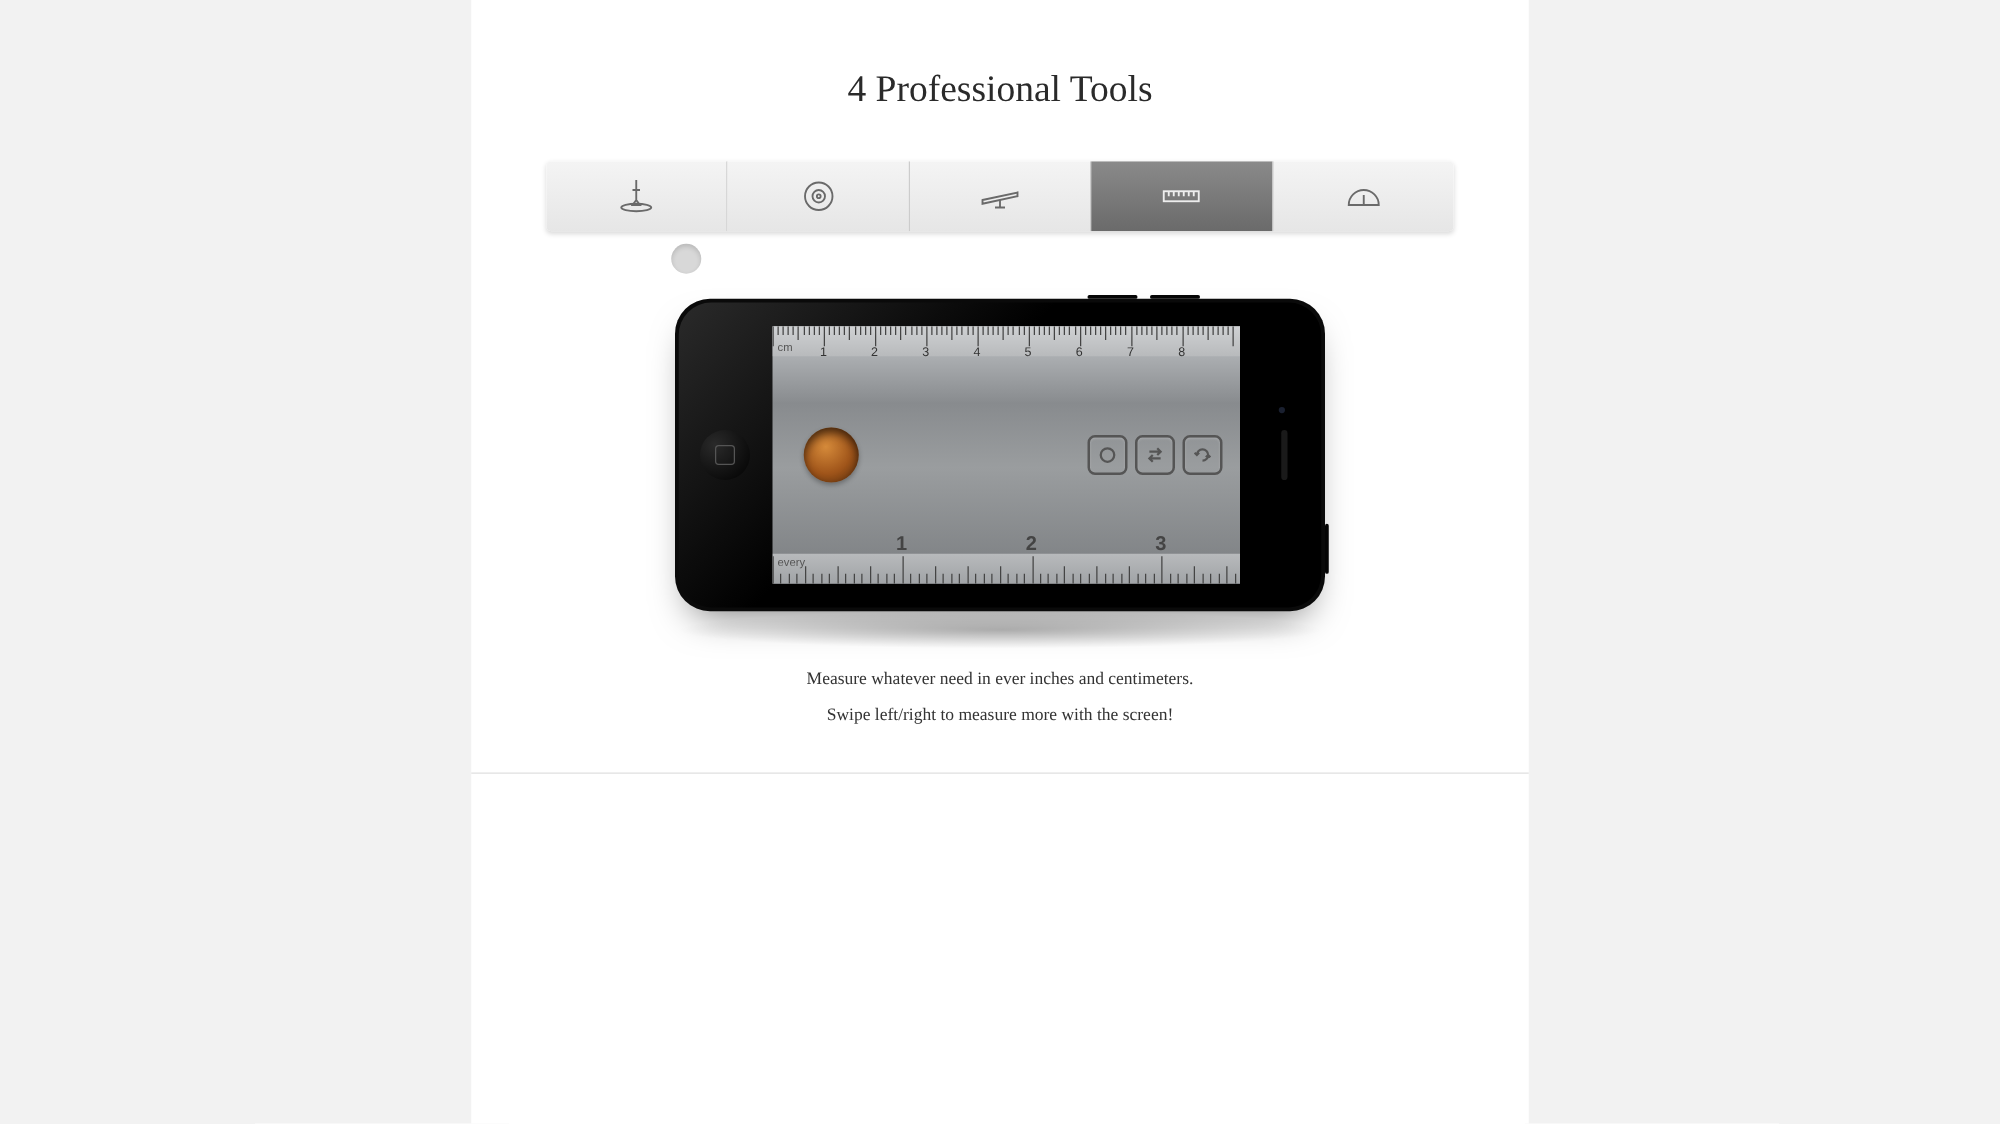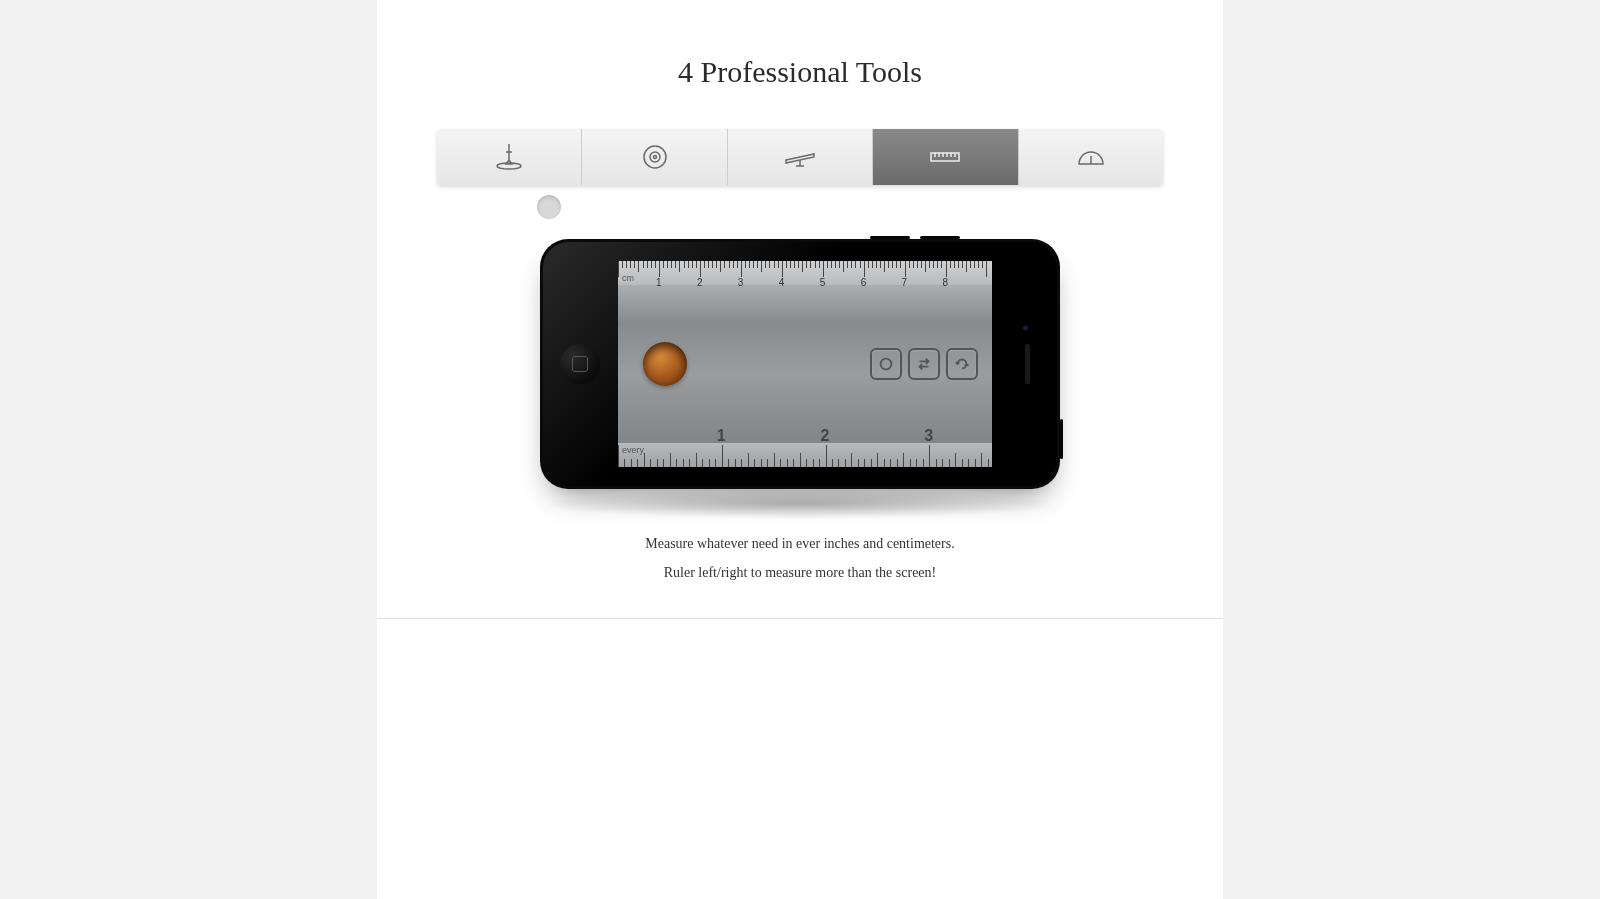--- a/index.html
+++ b/index.html
@@ -314,19 +314,19 @@
                 <div class="tick minor" style="margin-left:5.493055555555555px"></div>
               </div>
           </div>
 
         </div>
       </div>
     </div>
 
     <div class="feature-desc">
       <span>Measure whatever need in ever inches and centimeters.</span><br>
-      <span>Ruler left/right to measure more than the screen!</span>
+      <span>Swipe left/right to measure more with the screen!</span>
     </div>
 
     <hr class="divider">
     <div class="spacer"></div>
   </div>
 </div>
 
 </body></html>

